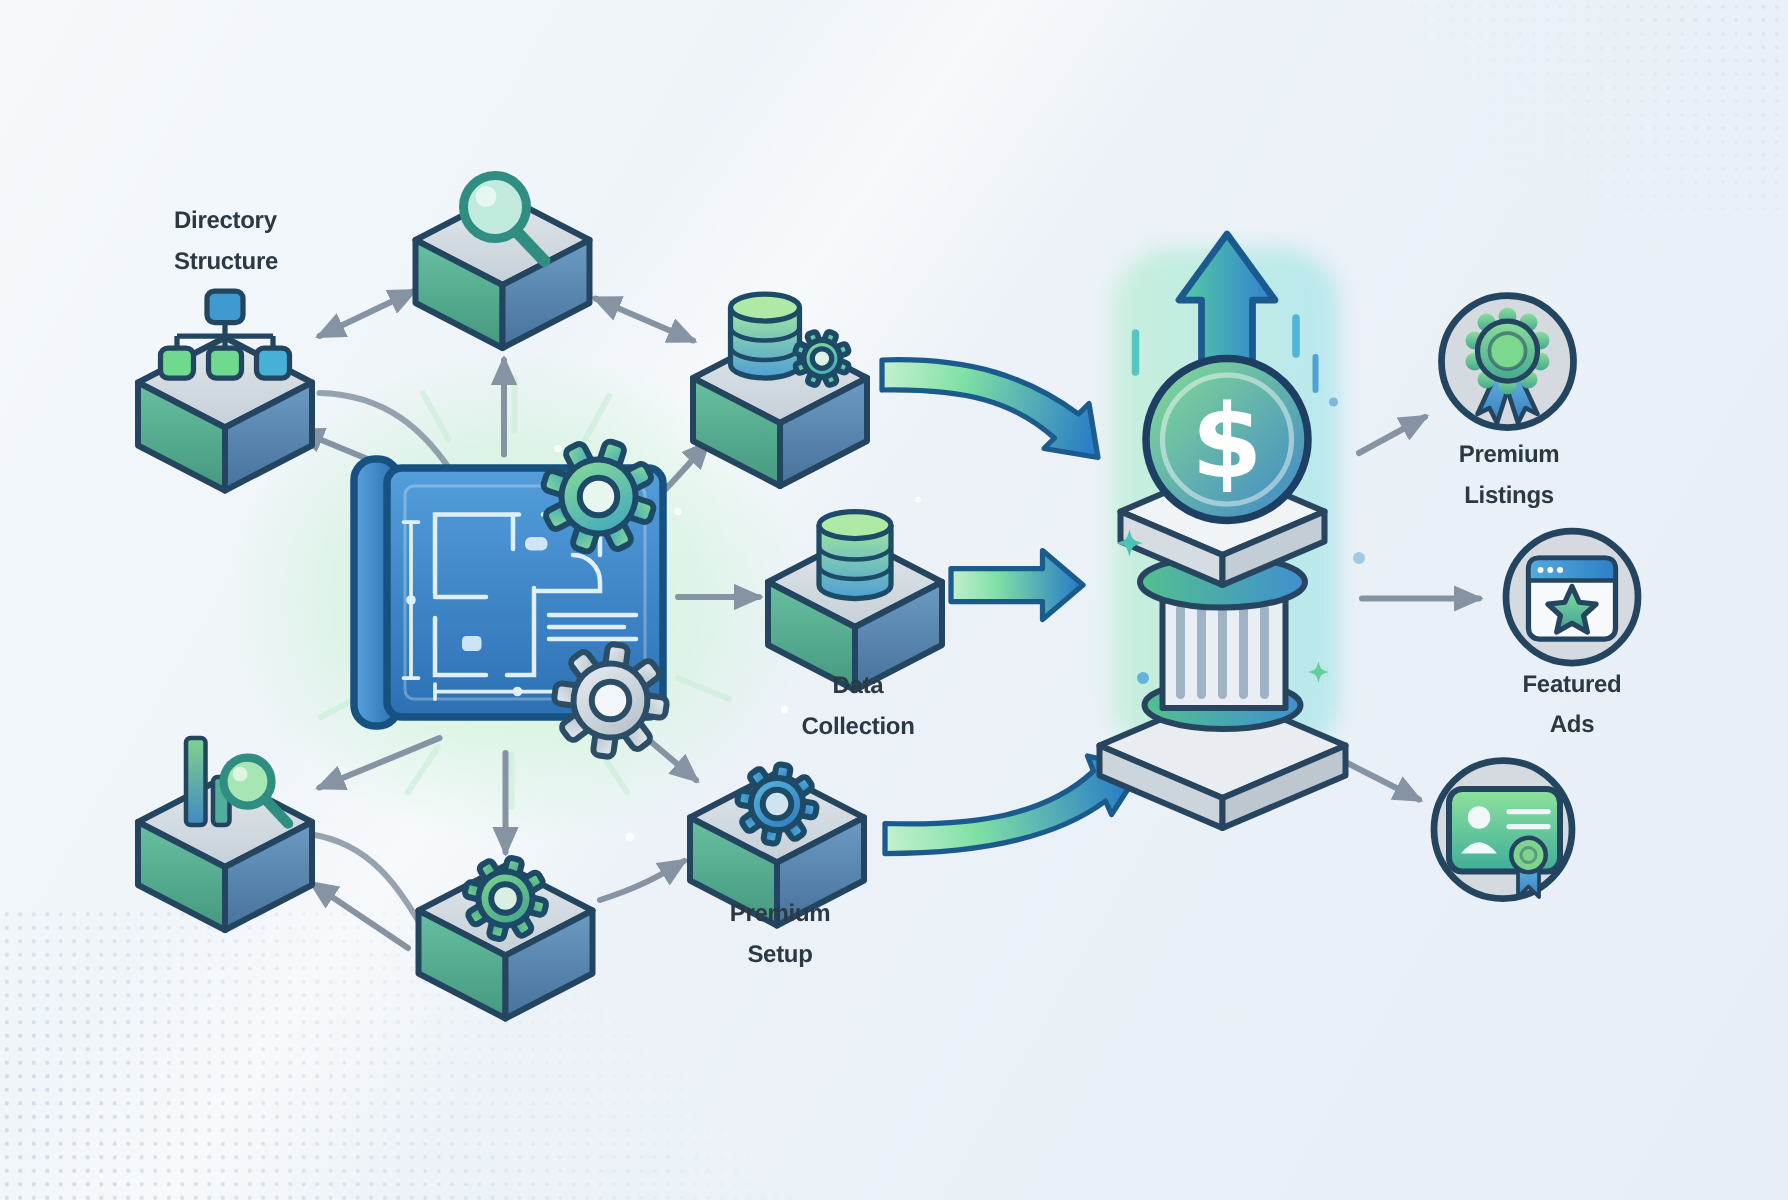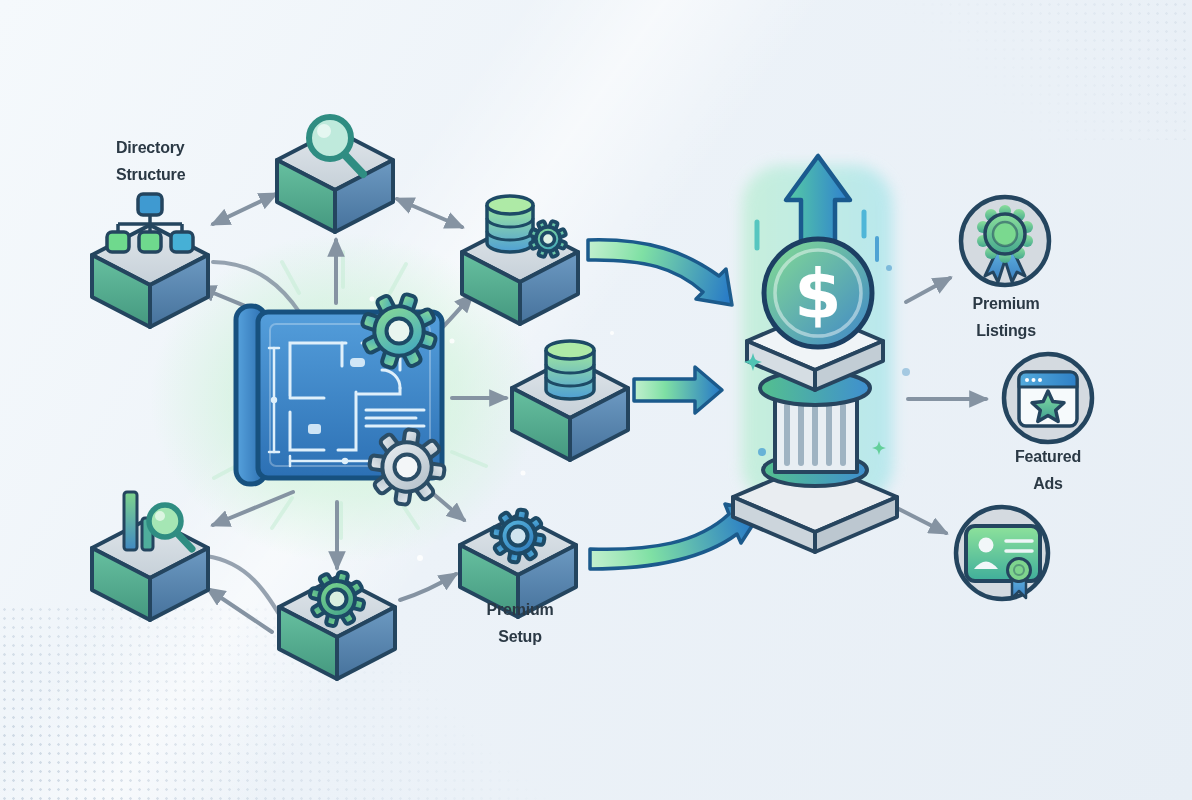--- a/index.html
+++ b/index.html
@@ -416,19 +416,21 @@
         <path d="M1006,541 H1032 M1006,551 H1032" stroke="#eef5f7" stroke-width="3.5" stroke-linecap="round"></path>
         <path d="M1012,578 H1026 V598 L1019,591 L1012,598 Z" fill="url(#ribGrad)" stroke-width="2.5"></path>
         <circle cx="1019" cy="570" r="11.5" fill="#7ed48d" stroke-width="3"></circle>
         <circle cx="1019" cy="570" r="5" fill="none" stroke="#24455f" stroke-opacity=".4" stroke-width="2"></circle>
       </g>
     </g>
   </svg>
 
   <div class="lbl" style="left:116px;top:134px;width:175px;">Directory
 Structure</div>
+  <div class="lbl center" style="left:492px;top:444px;width:160px;">Data
+Collection</div>
   <div class="lbl center" style="left:440px;top:596px;width:160px;">Premium
 Setup</div>
   <div class="lbl center" style="left:924px;top:290px;width:164px;">Premium
 Listings</div>
   <div class="lbl center" style="left:970px;top:443px;width:156px;">Featured
 Ads</div>
 </div>
 
 </body></html>

